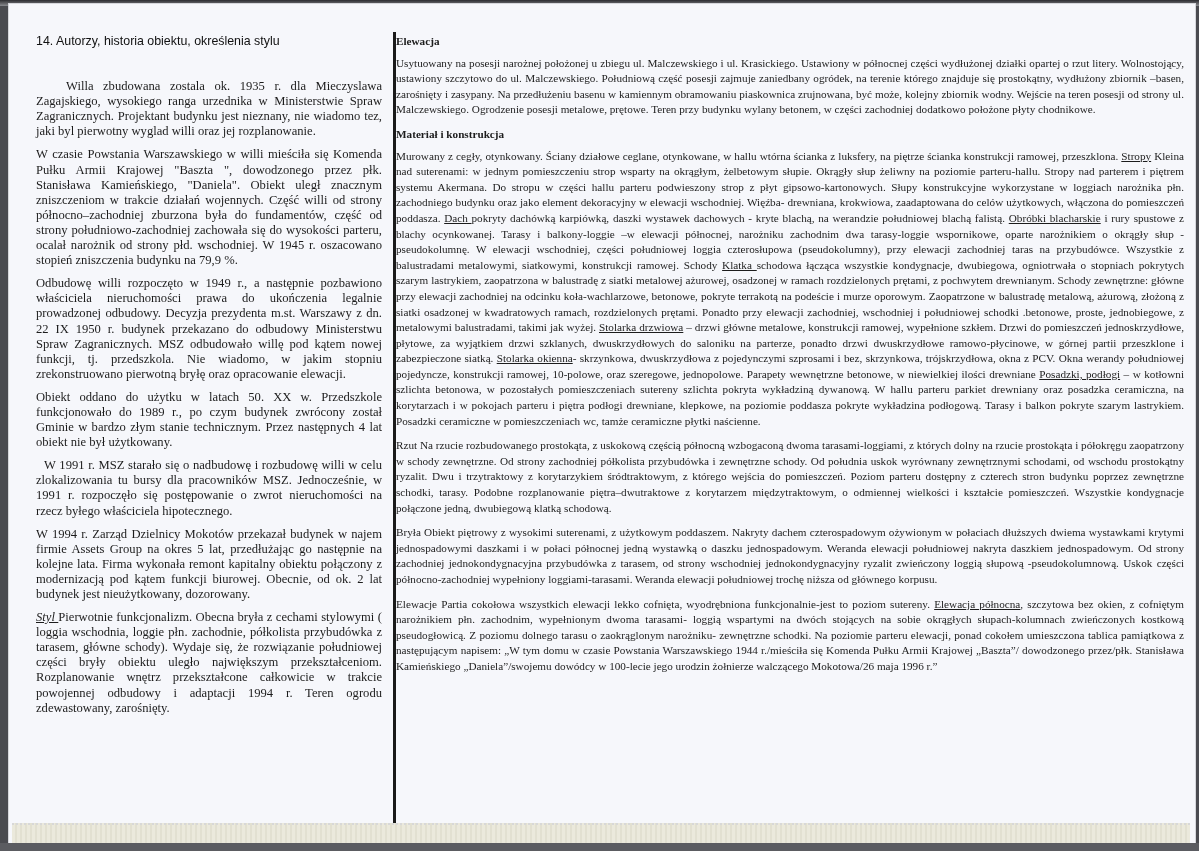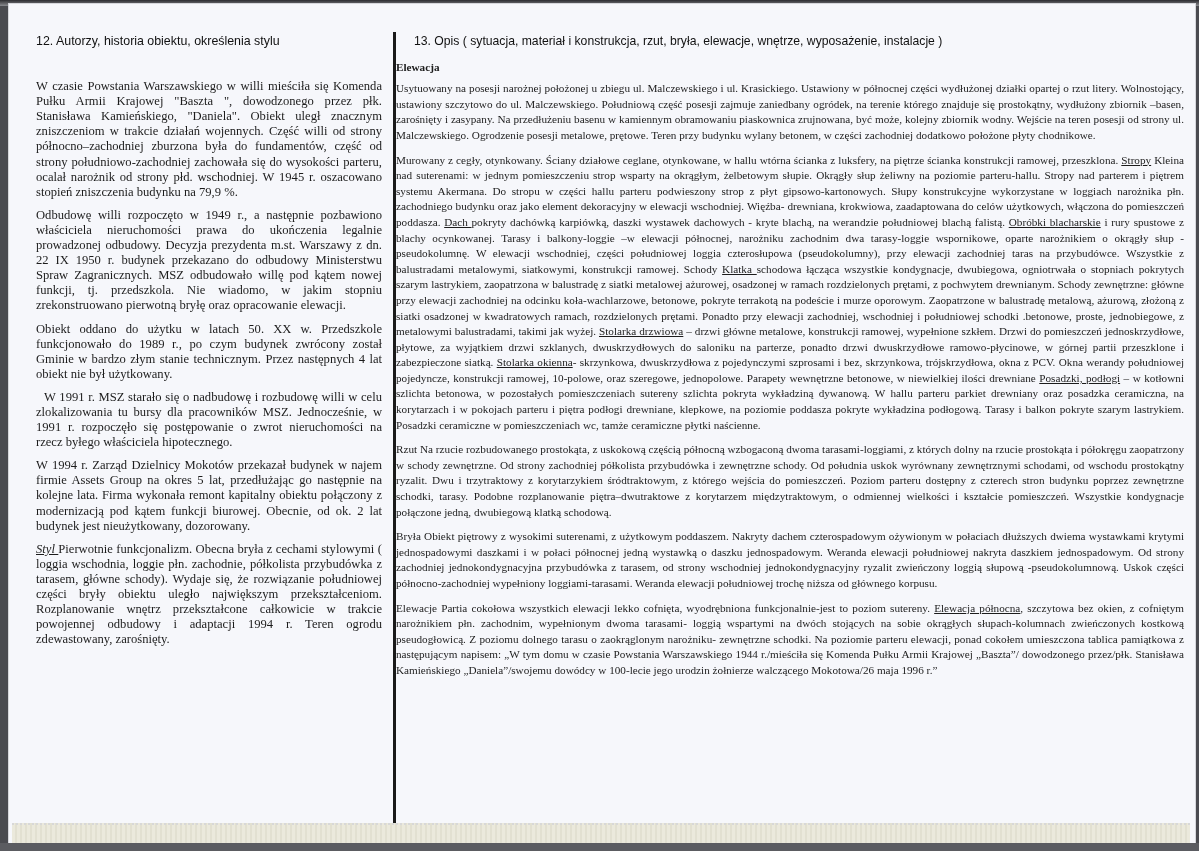--- a/index.html
+++ b/index.html
@@ -56,35 +56,36 @@
 </head>
 <body>
 
 <div class="top-edge"></div>
 <div class="page"></div>
 <div class="divider"></div>
 <div class="bottom-strip"></div>
 <div class="bottom-dark"></div>
 
 <div class="col-left">
-  <div class="sec-header-left">12. Autorzy, historia obiektu, określenia stylu</div>
+  <div class="sec-header-left">14. Autorzy, historia obiektu, określenia stylu</div>
+  <p class="indent1">Willa zbudowana zostala ok. 1935 r. dla Mieczyslawa Zagajskiego, wysokiego ranga urzednika w Ministerstwie Spraw Zagranicznych. Projektant budynku jest nieznany, nie wiadomo tez, jaki byl pierwotny wyglad willi oraz jej rozplanowanie.</p>
   <p>W czasie Powstania Warszawskiego w willi mieściła się Komenda Pułku Armii Krajowej "Baszta ", dowodzonego przez płk. Stanisława Kamieńskiego, "Daniela". Obiekt uległ znacznym zniszczeniom w trakcie działań wojennych. Część willi od strony północno–zachodniej zburzona była do fundamentów, część od strony południowo-zachodniej zachowała się do wysokości parteru, ocalał narożnik od strony płd. wschodniej. W 1945 r. oszacowano stopień zniszczenia budynku na 79,9 %.</p>
   <p>Odbudowę willi rozpoczęto w 1949 r., a następnie pozbawiono właściciela nieruchomości prawa do ukończenia legalnie prowadzonej odbudowy. Decyzja prezydenta m.st. Warszawy z dn. 22 IX 1950 r. budynek przekazano do odbudowy Ministerstwu Spraw Zagranicznych. MSZ odbudowało willę pod kątem nowej funkcji, tj. przedszkola. Nie wiadomo, w jakim stopniu zrekonstruowano pierwotną bryłę oraz opracowanie elewacji.</p>
   <p>Obiekt oddano do użytku w latach 50. XX w. Przedszkole funkcjonowało do 1989 r., po czym budynek zwrócony został Gminie w bardzo złym stanie technicznym. Przez następnych 4 lat obiekt nie był użytkowany.</p>
   <p class="indent2">W 1991 r. MSZ starało się o nadbudowę i rozbudowę willi w celu zlokalizowania tu bursy dla pracowników MSZ. Jednocześnie, w 1991 r. rozpoczęło się postępowanie o zwrot nieruchomości na rzecz byłego właściciela hipotecznego.</p>
   <p>W 1994 r. Zarząd Dzielnicy Mokotów przekazał budynek w najem firmie Assets Group na okres 5 lat, przedłużając go następnie na kolejne lata. Firma wykonała remont kapitalny obiektu połączony z modernizacją pod kątem funkcji biurowej. Obecnie, od ok. 2 lat budynek jest nieużytkowany, dozorowany.</p>
   <p><span class="run-u">Styl </span><span>Pierwotnie funkcjonalizm. Obecna bryła z cechami stylowymi ( loggia wschodnia, loggie płn. zachodnie, półkolista przybudówka z tarasem, główne schody). Wydaje się, że rozwiązanie południowej części bryły obiektu uległo największym przekształceniom. Rozplanowanie wnętrz przekształcone całkowicie w trakcie powojennej odbudowy i adaptacji 1994 r. Teren ogrodu zdewastowany, zarośnięty.</span></p>
 </div>
 
 <div class="col-right">
-  <div class="sec-header-right">13. Opis ( sytuacja, materiał i konstrukcja, rzut, bryła, elewacje, wnętrze, wyposażenie, instalacje )</div>
 
   <div class="subhead">Elewacja</div>
   <p>Usytuowany na posesji narożnej położonej u zbiegu ul. Malczewskiego i ul. Krasickiego. Ustawiony w północnej części wydłużonej działki opartej o rzut litery. Wolnostojący, ustawiony szczytowo do ul. Malczewskiego. Południową część posesji zajmuje zaniedbany ogródek, na terenie którego znajduje się prostokątny, wydłużony zbiornik –basen, zarośnięty i zasypany. Na przedłużeniu basenu w kamiennym obramowaniu piaskownica zrujnowana, być może, kolejny zbiornik wodny. Wejście na teren posesji od strony ul. Malczewskiego. Ogrodzenie posesji metalowe, prętowe. Teren przy budynku wylany betonem, w części zachodniej dodatkowo położone płyty chodnikowe.</p>
 
+  <div class="subhead">Materiał i konstrukcja</div>
   <p id="material-body"><span>Murowany z cegły, otynkowany. Ściany działowe ceglane, otynkowane, w hallu wtórna ścianka z luksfery, na piętrze ścianka konstrukcji ramowej, przeszklona. </span><span class="run-bu">Stropy</span><span> Kleina nad suterenami: w jednym pomieszczeniu strop wsparty na okrągłym, żelbetowym słupie. Okrągły słup żeliwny na poziomie parteru-hallu. Stropy nad parterem i piętrem systemu Akermana. Do stropu w części hallu parteru podwieszony strop z płyt gipsowo-kartonowych. Słupy konstrukcyjne wykorzystane w loggiach narożnika płn. zachodniego budynku oraz jako element dekoracyjny w elewacji wschodniej. </span><span class="run-b">Więźba-</span><span> drewniana, krokwiowa, zaadaptowana do celów użytkowych, włączona do pomieszczeń poddasza. </span><span class="run-bu">Dach </span><span>pokryty dachówką karpiówką, daszki wystawek dachowych - kryte blachą, na werandzie południowej blachą falistą. </span><span class="run-u">Obróbki blacharskie</span><span> i rury spustowe z blachy ocynkowanej. </span><span class="run-b">Tarasy i balkony-loggie</span><span> –w elewacji północnej, narożniku zachodnim dwa tarasy-loggie wspornikowe, oparte narożnikiem o okrągły słup - pseudokolumnę. W elewacji wschodniej, części południowej loggia czterosłupowa (pseudokolumny), przy elewacji zachodniej taras na przybudówce. Wszystkie z balustradami metalowymi, siatkowymi, konstrukcji ramowej. </span><span class="run-b">Schody</span><span> </span><span class="run-u">Klatka </span><span>schodowa łącząca wszystkie kondygnacje, dwubiegowa, ogniotrwała o stopniach pokrytych szarym lastrykiem, zaopatrzona w balustradę z siatki metalowej ażurowej, osadzonej w ramach rozdzielonych prętami, z pochwytem drewnianym. Schody zewnętrzne: główne przy elewacji zachodniej na odcinku koła-wachlarzowe, betonowe, pokryte terrakotą na podeście i murze oporowym.  Zaopatrzone w balustradę metalową, ażurową, złożoną z siatki osadzonej w kwadratowych ramach, rozdzielonych prętami. Ponadto przy elewacji zachodniej, wschodniej i południowej schodki .betonowe, proste, jednobiegowe, z metalowymi balustradami, takimi jak wyżej. </span><span class="run-bu">Stolarka drzwiowa</span><span> – drzwi główne metalowe, konstrukcji ramowej, wypełnione szkłem. Drzwi do pomieszczeń jednoskrzydłowe, płytowe, za wyjątkiem drzwi szklanych, dwuskrzydłowych do saloniku na parterze, ponadto drzwi dwuskrzydłowe ramowo-płycinowe, w górnej partii przeszklone i zabezpieczone siatką. </span><span class="run-bu">Stolarka okienna</span><span>- skrzynkowa, dwuskrzydłowa z pojedynczymi szprosami i bez, skrzynkowa, trójskrzydłowa, okna z PCV. Okna werandy południowej pojedyncze, konstrukcji ramowej, 10-polowe, oraz szeregowe, jednopolowe. Parapety wewnętrzne betonowe, w niewielkiej ilości drewniane </span><span class="run-bu">Posadzki, podłogi</span><span> – w kotłowni szlichta betonowa, w pozostałych pomieszczeniach sutereny szlichta pokryta wykładziną dywanową. W hallu parteru parkiet drewniany oraz posadzka ceramiczna, na korytarzach i w pokojach parteru i piętra podłogi drewniane, klepkowe, na poziomie poddasza pokryte wykładzina podłogową. Tarasy i balkon pokryte szarym lastrykiem. Posadzki ceramiczne w pomieszczeniach wc, tamże ceramiczne płytki naścienne.</span></p>
 
   <p><span class="run-b">Rzut</span><span> Na rzucie rozbudowanego prostokąta, z uskokową częścią północną wzbogaconą dwoma tarasami-loggiami, z których dolny na rzucie prostokąta i półokręgu zaopatrzony w schody zewnętrzne. Od strony zachodniej półkolista przybudówka i zewnętrzne schody. Od południa uskok wyrównany zewnętrznymi schodami, od wschodu prostokątny ryzalit. Dwu i trzytraktowy z korytarzykiem śródtraktowym, z którego wejścia do pomieszczeń. Poziom parteru dostępny z czterech stron budynku poprzez zewnętrzne schodki, tarasy. Podobne rozplanowanie piętra–dwutraktowe z korytarzem międzytraktowym, o odmiennej wielkości i kształcie pomieszczeń. Wszystkie kondygnacje połączone jedną, dwubiegową klatką schodową.</span></p>
 
   <p><span class="run-b">Bryła</span><span> Obiekt piętrowy z wysokimi suterenami, z użytkowym poddaszem. Nakryty dachem czterospadowym ożywionym w połaciach dłuższych dwiema wystawkami krytymi jednospadowymi daszkami i w połaci północnej jedną wystawką o daszku jednospadowym. Weranda elewacji południowej nakryta daszkiem jednospadowym. Od strony zachodniej jednokondygnacyjna przybudówka z tarasem, od strony wschodniej jednokondygnacyjny ryzalit zwieńczony loggią słupową -pseudokolumnową. Uskok części północno-zachodniej wypełniony loggiami-tarasami. Weranda elewacji południowej trochę niższa od głównego korpusu.</span></p>
 
   <p><span class="run-b">Elewacje</span><span> Partia cokołowa wszystkich elewacji lekko cofnięta, wyodrębniona funkcjonalnie-jest to poziom sutereny. </span><span class="run-u">Elewacja północna</span><span>, szczytowa bez okien, z cofniętym narożnikiem płn. zachodnim, wypełnionym dwoma tarasami- loggią wspartymi na dwóch stojących na sobie okrągłych słupach-kolumnach zwieńczonych kostkową pseudogłowicą. Z poziomu dolnego tarasu o zaokrąglonym narożniku- zewnętrzne schodki. Na poziomie parteru elewacji, ponad cokołem umieszczona tablica pamiątkowa z następującym napisem: „W tym domu w czasie Powstania Warszawskiego 1944 r./mieściła się Komenda Pułku Armii Krajowej „Baszta”/ dowodzonego przez/płk. Stanisława Kamieńskiego „Daniela”/swojemu dowódcy w 100-lecie jego urodzin żołnierze walczącego Mokotowa/26 maja 1996 r.”</span></p>
 </div>
 
 </body></html>

